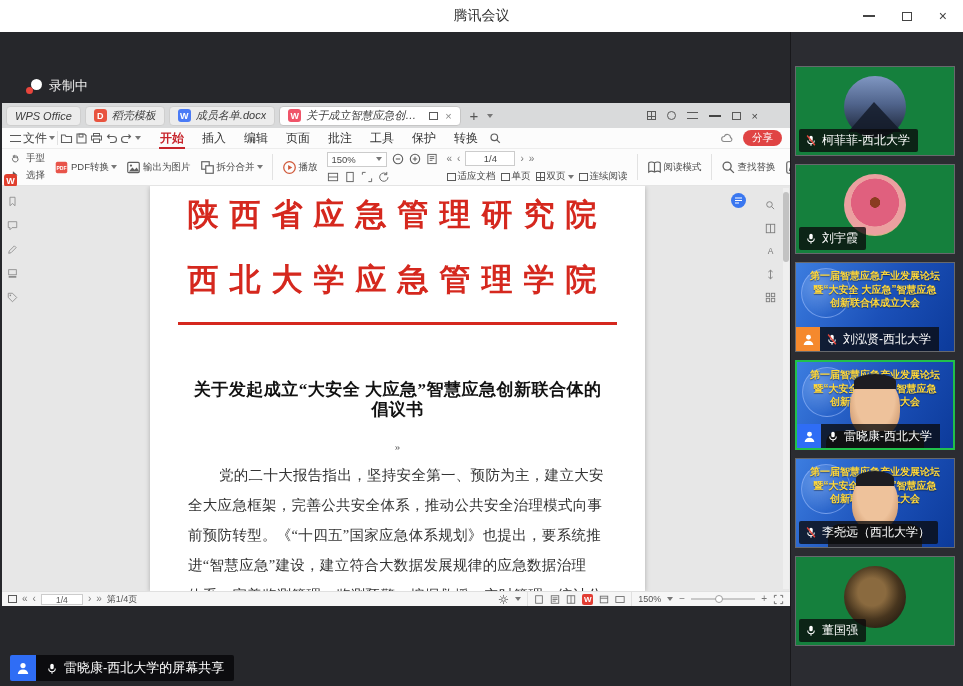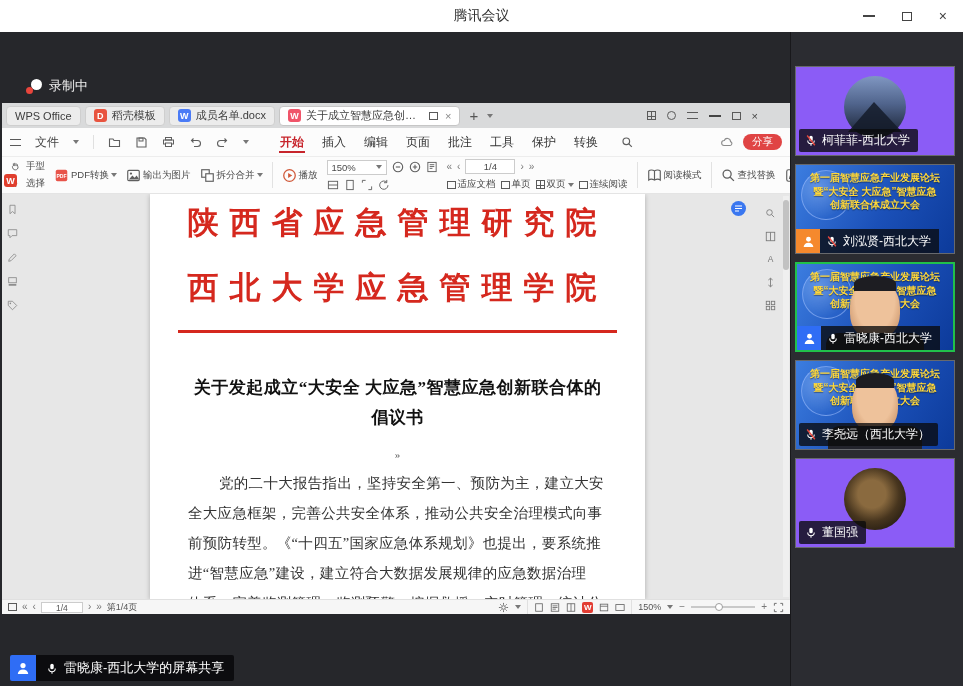--- a/index.html
+++ b/index.html
@@ -19,21 +19,21 @@
   .rec-ic{width:16px;height:15px;position:relative;}
   .rec-ic .w{position:absolute;right:0;top:0;width:11px;height:11px;background:#fff;border-radius:50%;}
   .rec-ic .r{position:absolute;left:0;bottom:0;width:7px;height:7px;background:#e8453c;border-radius:50%;}
   
   .share-row{position:absolute;left:10px;top:623px;height:26px;display:flex;align-items:stretch;}
   .share-badge{width:26px;background:#2f6df5;display:flex;align-items:center;justify-content:center;border-radius:2px 0 0 2px;}
   .share-pill{background:rgba(8,8,10,.85);display:flex;align-items:center;gap:6px;padding:0 10px;color:#fff;font-size:13px;border-radius:0 2px 2px 0;white-space:nowrap;}
   
   .sidebar{position:absolute;right:0;top:0;width:173px;height:100%;background:#2b2c31;border-left:1px solid #18181b;
            padding:34px 0 0 4px;display:flex;flex-direction:column;gap:8px;align-items:flex-start;}
-  .tile{width:160px;height:90px;position:relative;background:#8b5cf6;border:1px solid #67696d;overflow:hidden;flex:0 0 auto;}
+  .tile{width:160px;height:90px;position:relative;background:#15803d;border:1px solid #67696d;overflow:hidden;flex:0 0 auto;}
   .tile.speaking{border:2px solid #21c04b;}
   .av{position:absolute;left:50%;top:9px;transform:translateX(-50%);width:62px;height:62px;border-radius:50%;}
   .av.mountain{background:linear-gradient(180deg,#8097c2 0%,#50648c 45%,#151c2b 100%);}
   .av.mountain::after{content:"";position:absolute;left:4px;bottom:6px;width:0;height:0;
       border-left:26px solid transparent;border-right:28px solid transparent;border-bottom:30px solid #141b29;opacity:.85;}
   .av.flower{background:radial-gradient(circle at 50% 46%,#8a3c20 0 11%,#e0607e 12% 52%,#eba0a0 53% 70%,#d8b187 71% 100%);}
   .av.stone{background:radial-gradient(circle at 45% 42%,#8a6a3f 0 28%,#47351e 55%,#0d0b09 100%);}
   .np{position:absolute;left:3px;bottom:3px;height:23px;display:flex;align-items:center;gap:5px;padding:0 8px 0 6px;
       background:rgba(10,10,12,.78);border-radius:2px;color:#fff;font-size:12px;white-space:nowrap;z-index:3;}
   .tile .badge{position:absolute;left:0;bottom:0;width:24px;height:24px;display:flex;align-items:center;justify-content:center;z-index:3;}
@@ -48,35 +48,35 @@
   .face{position:absolute;left:50%;top:15px;transform:translateX(-50%);width:50px;height:60px;z-index:2;
       border-radius:48% 48% 42% 42%;background:radial-gradient(ellipse at 50% 35%,#eec29b 0 55%,#cf9a70 85%,#b9805a 100%);}
   .face::before{content:"";position:absolute;top:-3px;left:4px;right:4px;height:15px;border-radius:50% 50% 0 0;background:#1d1d22;}
   .face::after{content:"";position:absolute;left:-24px;right:-24px;bottom:-18px;height:24px;background:#23242c;border-radius:12px 12px 0 0;}
   
   .wps{position:absolute;left:2px;top:71px;width:788px;height:503px;background:#fff;font-size:11px;color:#444;}
   .wtabs{height:25px;background:#d9dadb;display:flex;align-items:center;padding-left:4px;gap:4px;}
   .wtab{height:20px;display:flex;align-items:center;gap:5px;padding:0 8px;background:#ececec;border:1px solid #cfcfcf;
         border-radius:4px;font-size:11px;color:#3c3c3c;white-space:nowrap;}
   .wtab.active{background:#fff;border-color:#c6c6c6;}
-  .wtab .lbl{max-width:118px;overflow:hidden;text-overflow:ellipsis;}
+  .wtab .lbl{max-width:118px;overflow:hidden;text-overflow:ellipsis;font-style:italic;}
   .fic{width:13px;height:13px;border-radius:3px;color:#fff;font-size:9px;font-weight:bold;display:flex;align-items:center;justify-content:center;flex:0 0 auto;}
   .fic.wps{background:#e03e2d;} .fic.docer{background:#e8543f;} .fic.docblue{background:#4a7bf6;} .fic.docred{background:#f0556a;}
   .tclose{color:#888;font-size:11px;padding-left:2px;}
   .plusbtn{font-size:15px;color:#555;padding:0 5px;}
   .crt{width:0;height:0;border-left:3px solid transparent;border-right:3px solid transparent;border-top:4px solid #777;display:inline-block;}
   .wtabs-right{margin-left:auto;display:flex;align-items:center;gap:11px;padding-right:32px;color:#5a5a5a;}
   .ic-grid{width:9px;height:9px;border:1px solid #5a5a5a;position:relative;display:inline-block;}
   .ic-grid::before{content:"";position:absolute;left:3.5px;top:0;bottom:0;width:1px;background:#5a5a5a;}
   .ic-grid::after{content:"";position:absolute;top:3.5px;left:0;right:0;height:1px;background:#5a5a5a;}
   .ic-circ{width:9px;height:9px;border:1px solid #5a5a5a;border-radius:50%;display:inline-block;}
   .ic-bars{width:11px;height:7px;border-top:1.4px solid #5a5a5a;border-bottom:1.4px solid #5a5a5a;display:inline-block;}
   .ic-box{width:9px;height:8px;border:1px solid #5a5a5a;display:inline-block;}
   
-  .wmenu{height:29px;display:flex;align-items:center;padding:0 8px;gap:14px;background:#fcfcfc;border-bottom:1px solid #ededed;font-size:12px;}
+  .wmenu{height:21px;display:flex;align-items:center;padding:0 8px;gap:2px;background:#fcfcfc;border-bottom:1px solid #ededed;font-size:12px;}
   .vsep16{width:1px;height:14px;background:#e0e0e0;}
   .mtabs{display:flex;margin-left:8px;}
   .mtab{padding:0 9px;color:#333;position:relative;line-height:21px;cursor:default;}
   .mtab.active{color:#c7252c;font-weight:bold;}
   .mtab.active::after{content:"";position:absolute;left:8px;right:8px;bottom:0;height:2px;background:#c7252c;}
   .wmenu-right{margin-left:auto;display:flex;gap:9px;align-items:center;}
   .share-btn{background:#e04444;color:#fff;font-size:10.5px;height:16px;padding:0 9px;border-radius:8px;display:flex;align-items:center;}
   
   .wtools{height:37px;display:flex;align-items:center;padding:0 8px;gap:9px;background:#fcfcfc;border-bottom:1px solid #e4e4e4;
           font-size:9.5px;color:#4a4a4a;white-space:nowrap;}
@@ -91,21 +91,21 @@
   .lblrow{display:flex;align-items:center;gap:2px;}
   
   .wdoc{position:relative;height:405px;background:#e7e7e7;overflow:hidden;}
   .lrail{position:absolute;left:0;top:10px;width:20px;display:flex;flex-direction:column;gap:13px;align-items:center;}
   .page{position:absolute;left:148px;top:0;width:495px;height:405px;background:#fff;box-shadow:0 1px 5px rgba(0,0,0,.25);overflow:hidden;
         font-family:"Liberation Serif","DejaVu Serif",serif;}
   .lh{position:absolute;left:0;right:0;text-align:center;font-weight:bold;font-size:31px;line-height:38px;color:#d5281e;letter-spacing:11px;white-space:nowrap;}
   .lh1{top:10px;} .lh2{top:75px;}
   .rule{position:absolute;top:136px;left:28px;right:28px;height:3px;background:#d5281e;}
   .dt{position:absolute;left:0;right:0;text-align:center;font-weight:bold;font-size:17px;color:#111;letter-spacing:.5px;white-space:nowrap;}
-  .t1{top:182px;font-family:Liberation Serif, serif;} .t2{top:212px;}
+  .t1{top:192px;font-family:Liberation Serif, serif;} .t2{top:212px;}
   .cmark{position:absolute;top:254px;left:0;right:0;text-align:center;font-size:11px;color:#666;}
   .dbody{position:absolute;top:274px;left:38px;right:30px;font-size:14.5px;color:#333;letter-spacing:.3px;}
   .dline{height:30px;line-height:30px;white-space:nowrap;}
   .dline.indent{padding-left:31px;}
   .fab{position:absolute;left:729px;top:7px;width:15px;height:15px;border-radius:50%;background:#3a77f0;}
   .rrail{position:absolute;right:14px;top:14px;display:flex;flex-direction:column;gap:12px;align-items:center;}
   .sbar{position:absolute;right:1px;top:2px;bottom:2px;width:6px;background:#efefef;}
   .sthumb{position:absolute;right:1px;top:6px;width:6px;height:70px;background:#c2c2c2;border-radius:3px;}
   
   .wstatus{height:15px;background:#f6f6f6;border-top:1px solid #e0e0e0;display:flex;align-items:center;padding:0 6px;font-size:9px;color:#555;gap:5px;}
@@ -534,20 +534,31 @@
           <svg class="sic" width="12" height="13" viewBox="0 0 14 14">
               <rect x="5" y="1.5" width="4" height="6.5" rx="2" fill="#fff"></rect>
               <path d="M3.2 7a3.8 3.8 0 0 0 7.6 0" fill="none" stroke="#fff" stroke-width="1.2"></path>
               <path d="M7 10.8V13" stroke="#fff" stroke-width="1.2"></path>
               <path d="M2.5 1.2l9 11.3" stroke="#e5473d" stroke-width="1.6"></path>
             </svg>
           <span>柯菲菲-西北大学</span>
         </div>
       </div>
 
+      <div class="tile">
+        <div class="av flower"></div>
+        <div class="np">
+          <svg class="sic" width="12" height="13" viewBox="0 0 14 14">
+              <rect x="5" y="1.5" width="4" height="6.5" rx="2" fill="#fff"></rect>
+              <path d="M3.2 7a3.8 3.8 0 0 0 7.6 0" fill="none" stroke="#fff" stroke-width="1.2"></path>
+              <path d="M7 10.8V13" stroke="#fff" stroke-width="1.2"></path>
+            </svg>
+          <span>刘宇霞</span>
+        </div>
+      </div>
 
       <div class="tile badged">
         <div class="banner">
           <span class="bl">第一届智慧应急产业发展论坛</span>
           <span class="bl">暨“大安全 大应急”智慧应急</span>
           <span class="bl">创新联合体成立大会</span>
         </div>
         <span class="badge orange">
           <svg class="sic" width="13" height="13" viewBox="0 0 14 14">
               <circle cx="7" cy="4.6" r="2.6" fill="#fff"></circle>

